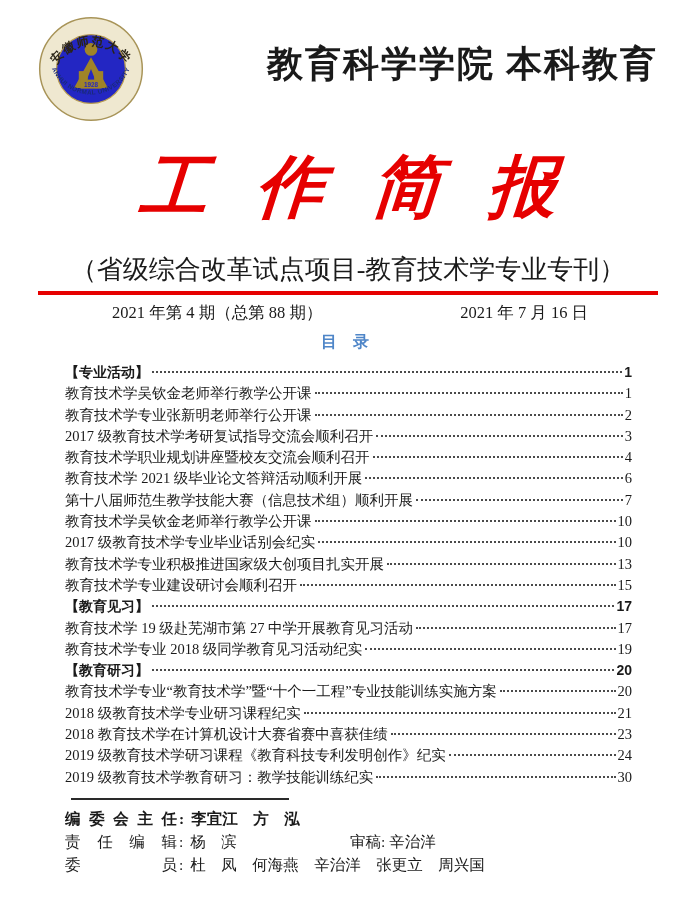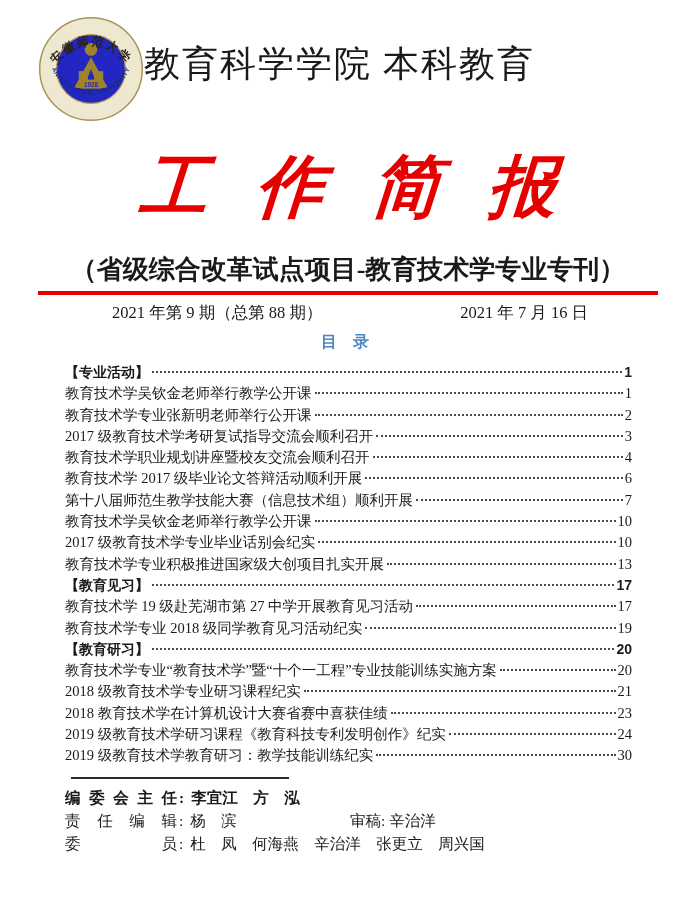--- a/index.html
+++ b/index.html
@@ -8,33 +8,33 @@
     width:696px; height:910px; position:relative; overflow:hidden;
     font-family:"Liberation Serif", serif; color:#1a1a1a;
   }
   .page { width:696px; height:910px; padding:16px 38px 0 38px; }
 
   
   .header { display:flex; align-items:flex-start; }
   .logo-wrap { width:106px; height:106px; flex:0 0 auto; }
   .logo-wrap svg { width:106px; height:106px; display:block; }
   .header-title {
-    flex:1; text-align:left; margin-top:24px;
-    font-size:36px; font-weight:normal; letter-spacing:2px; white-space:nowrap;
+    flex:1; text-align:right; margin-top:24px;
+    font-size:36px; font-weight:bold; letter-spacing:2px; white-space:nowrap;
   }
 
   
   .brush-title-row { text-align:center; margin-top:20px; height:86px; color:#e60000; }
   .brush-title {
     display:inline-block; font-size:68px; font-weight:bold; font-style:italic;
     letter-spacing:48px; margin-right:-48px; transform:skewX(-4deg);
     font-family:"DejaVu Serif", serif;
   }
   .subtitle {
-    text-align:center; margin-top:24px; font-size:26px; font-weight:bold; white-space:nowrap;
+    text-align:center; margin-top:24px; font-size:26px; font-weight:normal; white-space:nowrap;
   }
   .red-rule { height:4px; background:#e60000; margin-top:4px; }
   .issue-row {
     display:flex; justify-content:space-between; margin-top:7px;
     padding:0 70px 0 74px; font-size:16.5px;
   }
 
   
   .toc-heading {
     text-align:center; margin-top:8px; font-size:16px; font-weight:bold;
@@ -91,21 +91,21 @@
     </div>
     <div class="header-title">教育科学学院 本科教育</div>
   </div>
 
   <div class="brush-title-row">
     <span class="brush-title">工作简报</span>
   </div>
   <div class="subtitle">（省级综合改革试点项目-教育技术学专业专刊）</div>
   <div class="red-rule"></div>
   <div class="issue-row">
-    <span>2021 年第 9 期（总第 88 期）</span>
+    <span>2021 年第 4 期（总第 88 期）</span>
     <span>2021 年 7 月 16 日</span>
   </div>
 
   <div class="toc-heading">目 录</div>
   <div class="toc-list" id="toc-list">
       <div class="toc-row bold">
       <span class="toc-label">【专业活动】</span>
       <span class="toc-dots"></span>
       <span class="toc-page">1</span>
     </div>
@@ -123,21 +123,21 @@
       <span class="toc-label">2017 级教育技术学考研复试指导交流会顺利召开</span>
       <span class="toc-dots"></span>
       <span class="toc-page">3</span>
     </div>
       <div class="toc-row">
       <span class="toc-label">教育技术学职业规划讲座暨校友交流会顺利召开</span>
       <span class="toc-dots"></span>
       <span class="toc-page">4</span>
     </div>
       <div class="toc-row">
-      <span class="toc-label">教育技术学 2017 级毕业论文答辩活动顺利开展</span>
+      <span class="toc-label">教育技术学 2021 级毕业论文答辩活动顺利开展</span>
       <span class="toc-dots"></span>
       <span class="toc-page">6</span>
     </div>
       <div class="toc-row">
       <span class="toc-label">第十八届师范生教学技能大赛（信息技术组）顺利开展</span>
       <span class="toc-dots"></span>
       <span class="toc-page">7</span>
     </div>
       <div class="toc-row">
       <span class="toc-label">教育技术学吴钦金老师举行教学公开课</span>
@@ -146,20 +146,25 @@
     </div>
       <div class="toc-row">
       <span class="toc-label">2017 级教育技术学专业毕业话别会纪实</span>
       <span class="toc-dots"></span>
       <span class="toc-page">10</span>
     </div>
       <div class="toc-row">
       <span class="toc-label">教育技术学专业积极推进国家级大创项目扎实开展</span>
       <span class="toc-dots"></span>
       <span class="toc-page">13</span>
+    </div>
+      <div class="toc-row">
+      <span class="toc-label">教育技术学专业建设研讨会顺利召开</span>
+      <span class="toc-dots"></span>
+      <span class="toc-page">15</span>
     </div>
       <div class="toc-row bold">
       <span class="toc-label">【教育见习】</span>
       <span class="toc-dots"></span>
       <span class="toc-page">17</span>
     </div>
       <div class="toc-row">
       <span class="toc-label">教育技术学 19 级赴芜湖市第 27 中学开展教育见习活动</span>
       <span class="toc-dots"></span>
       <span class="toc-page">17</span>

